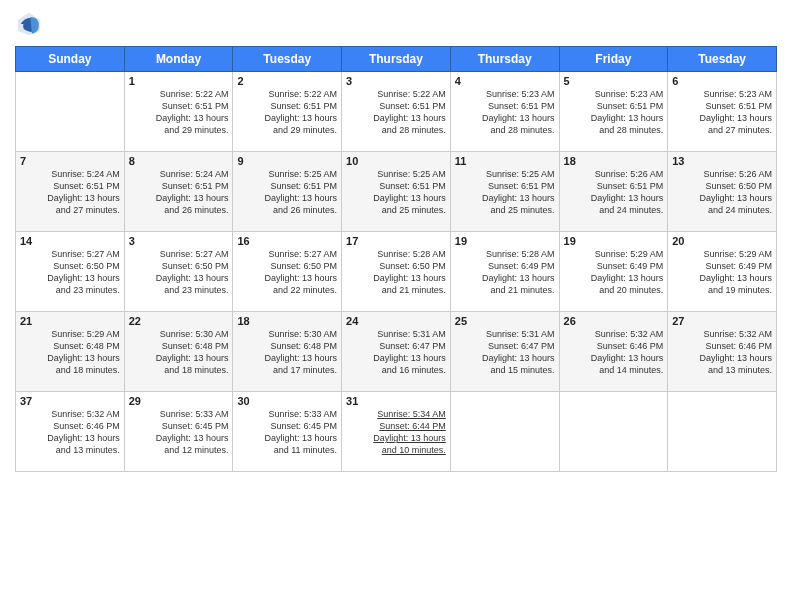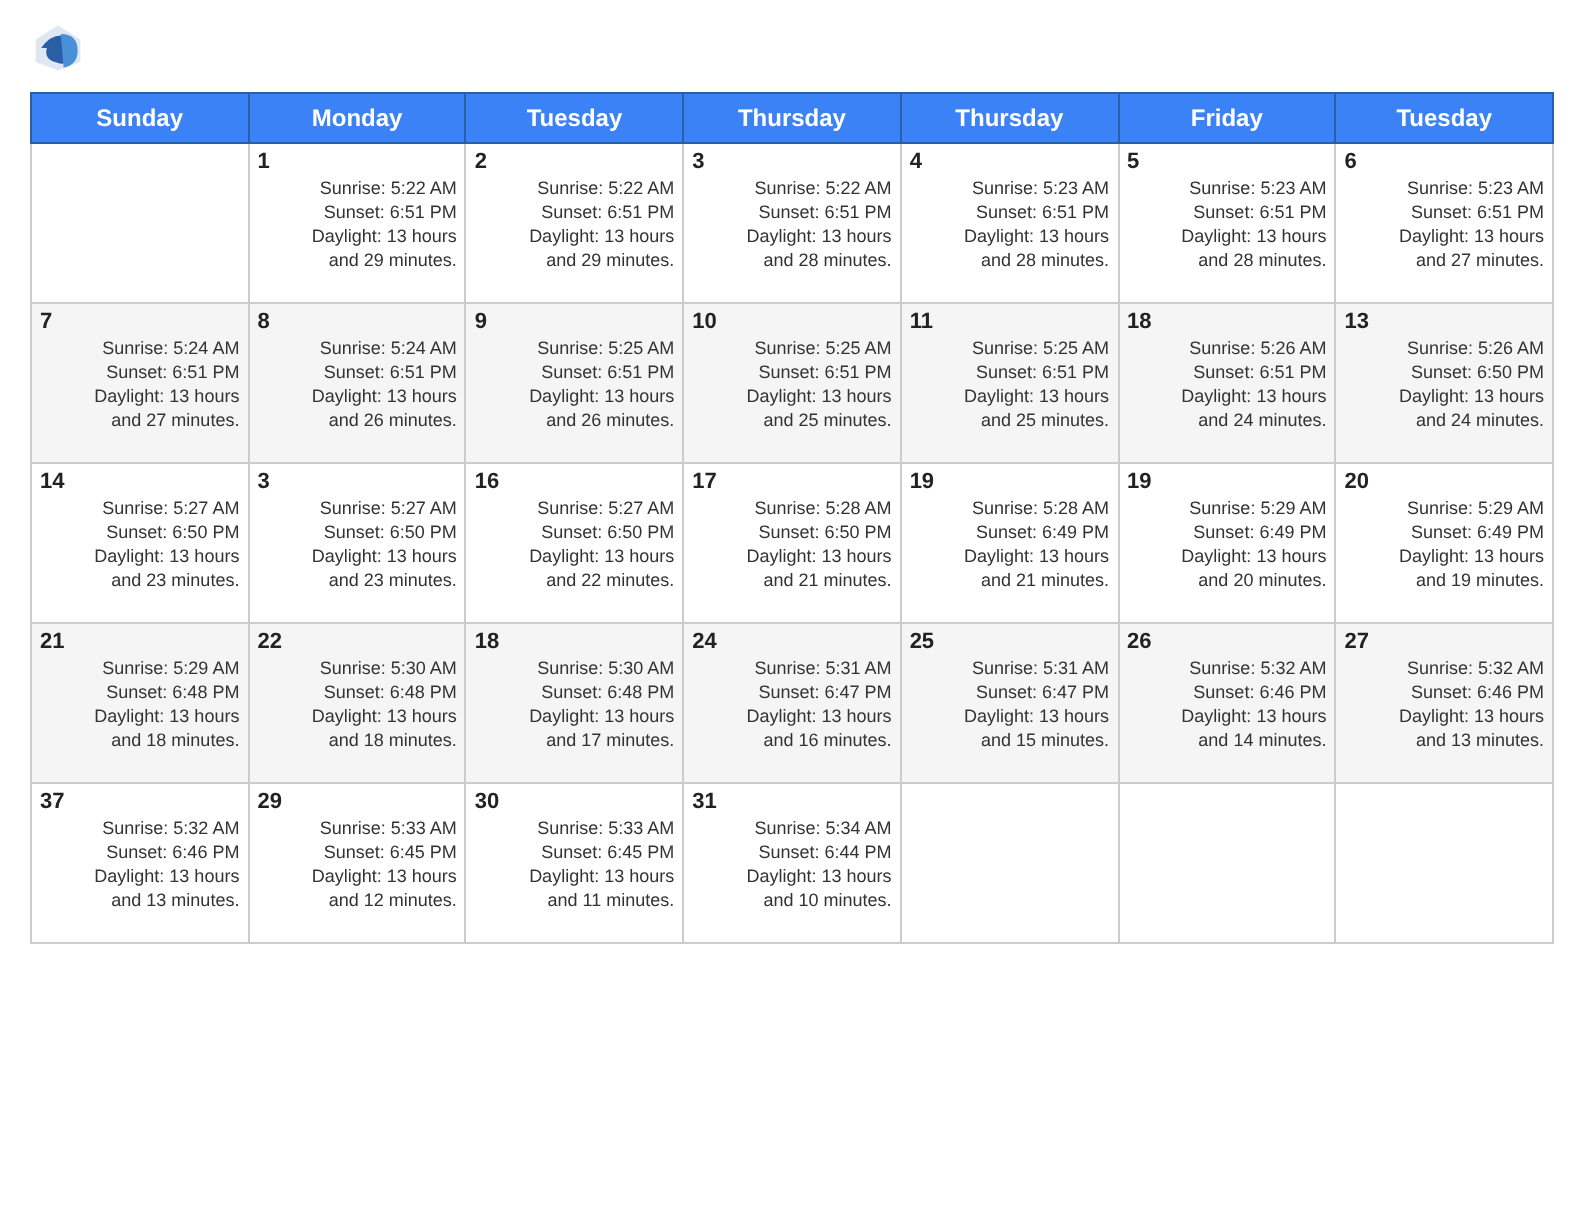--- a/index.html
+++ b/index.html
@@ -342,21 +342,21 @@
           </td>
           <td>
             <span class="day-number">30</span>
             <div class="cell-content" style="white-space: pre-wrap;">Sunrise: 5:33 AM
 Sunset: 6:45 PM
 Daylight: 13 hours
 and 11 minutes.</div>
           </td>
           <td>
             <span class="day-number">31</span>
-            <div class="cell-content" style="white-space: pre-wrap;">Sunrise: 5:34 AM
+            <div class="cell-content" style="white-space: pre-wrap; text-decoration: underline;">Sunrise: 5:34 AM
 Sunset: 6:44 PM
 Daylight: 13 hours
 and 10 minutes.</div>
           </td>
           <td></td>
           <td></td>
           <td></td>
         </tr>
       </tbody>
   </table>

